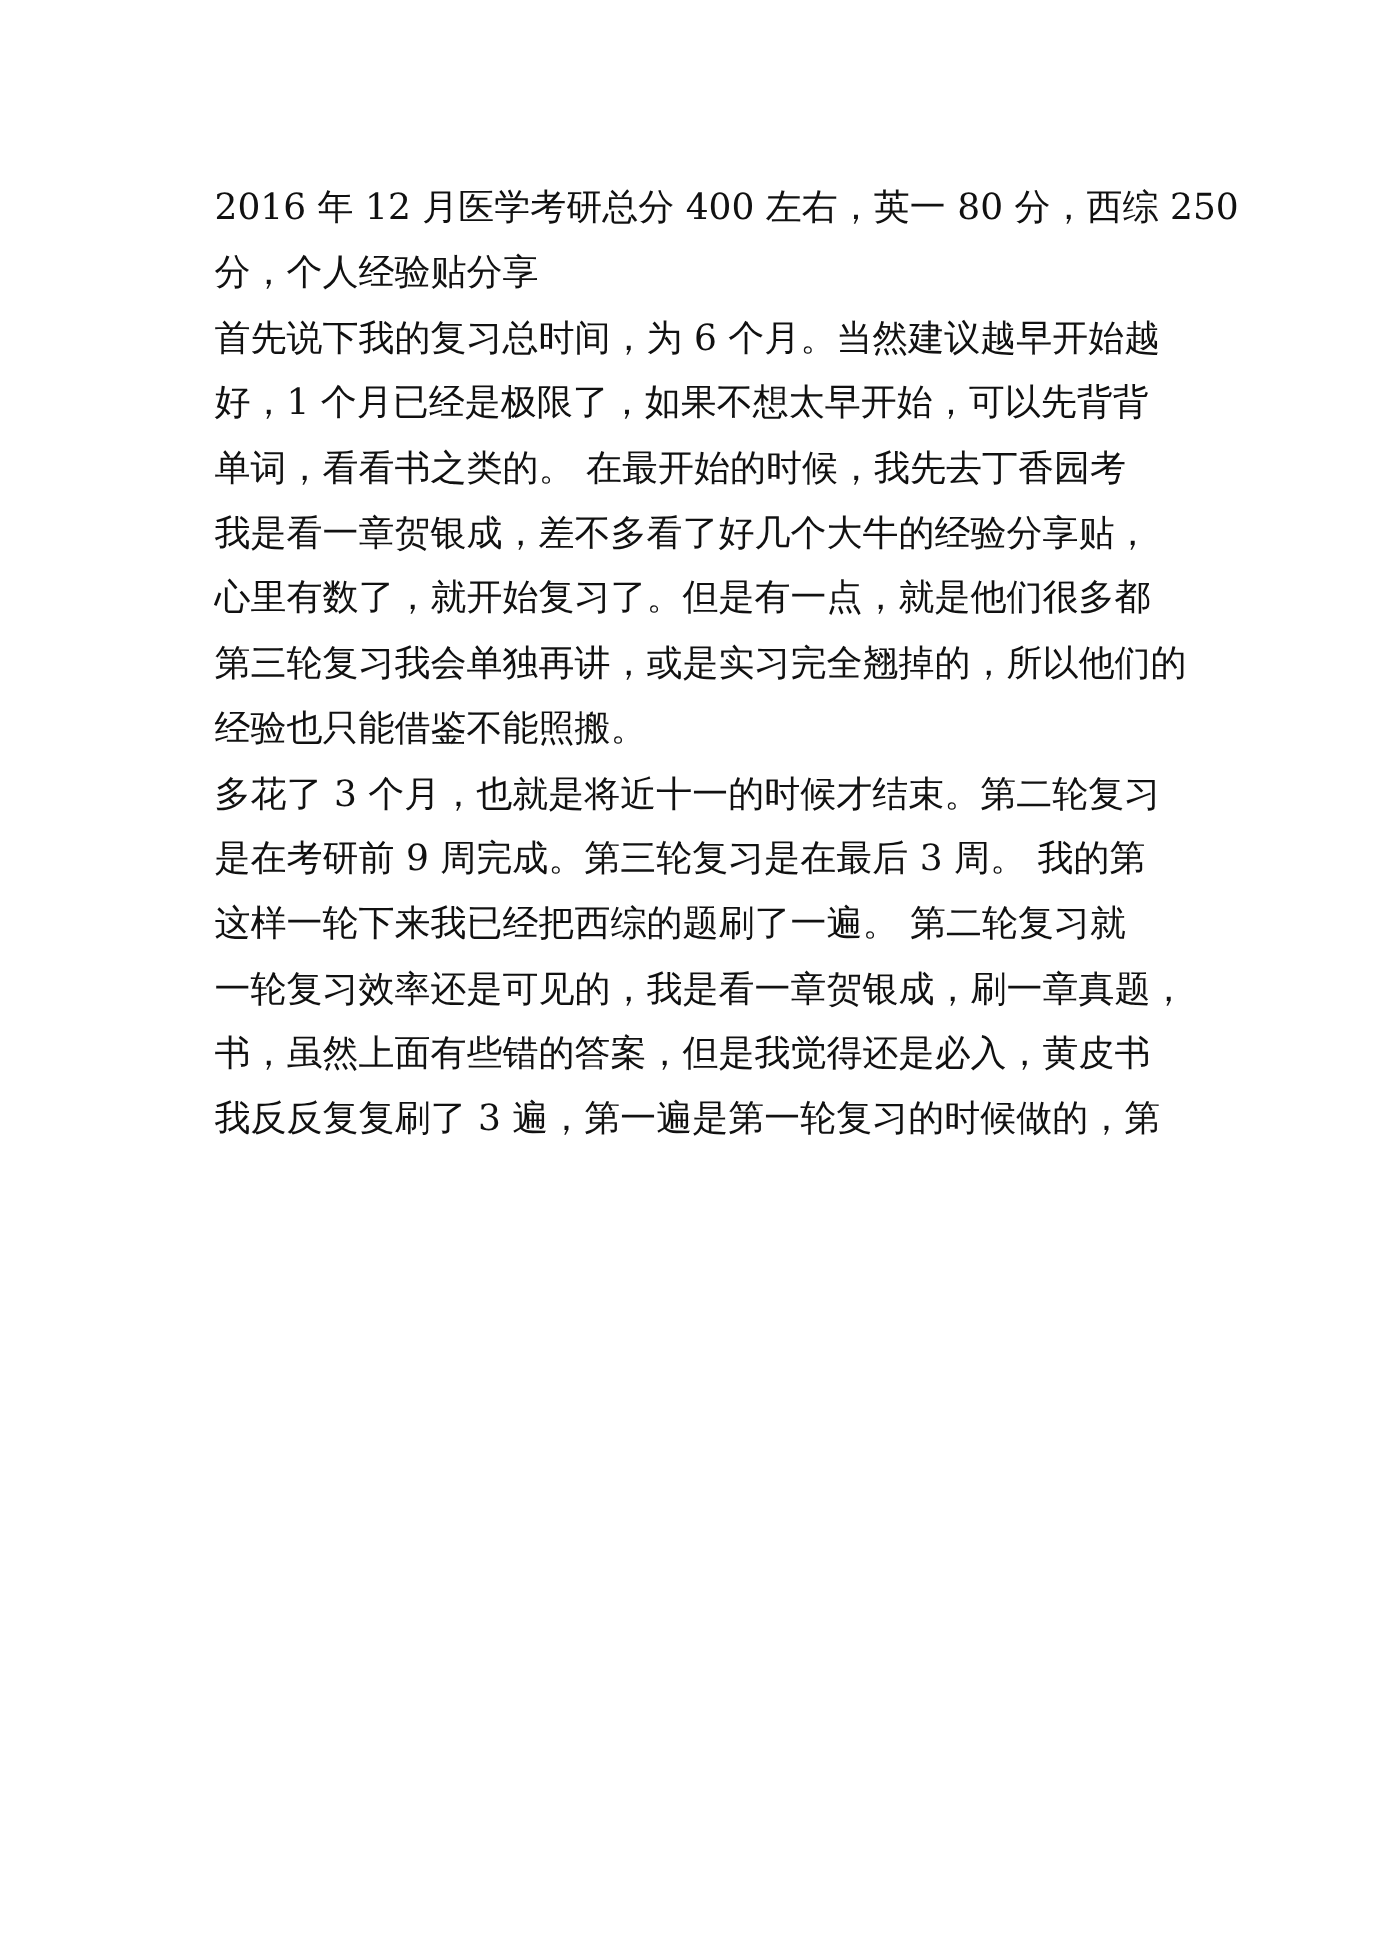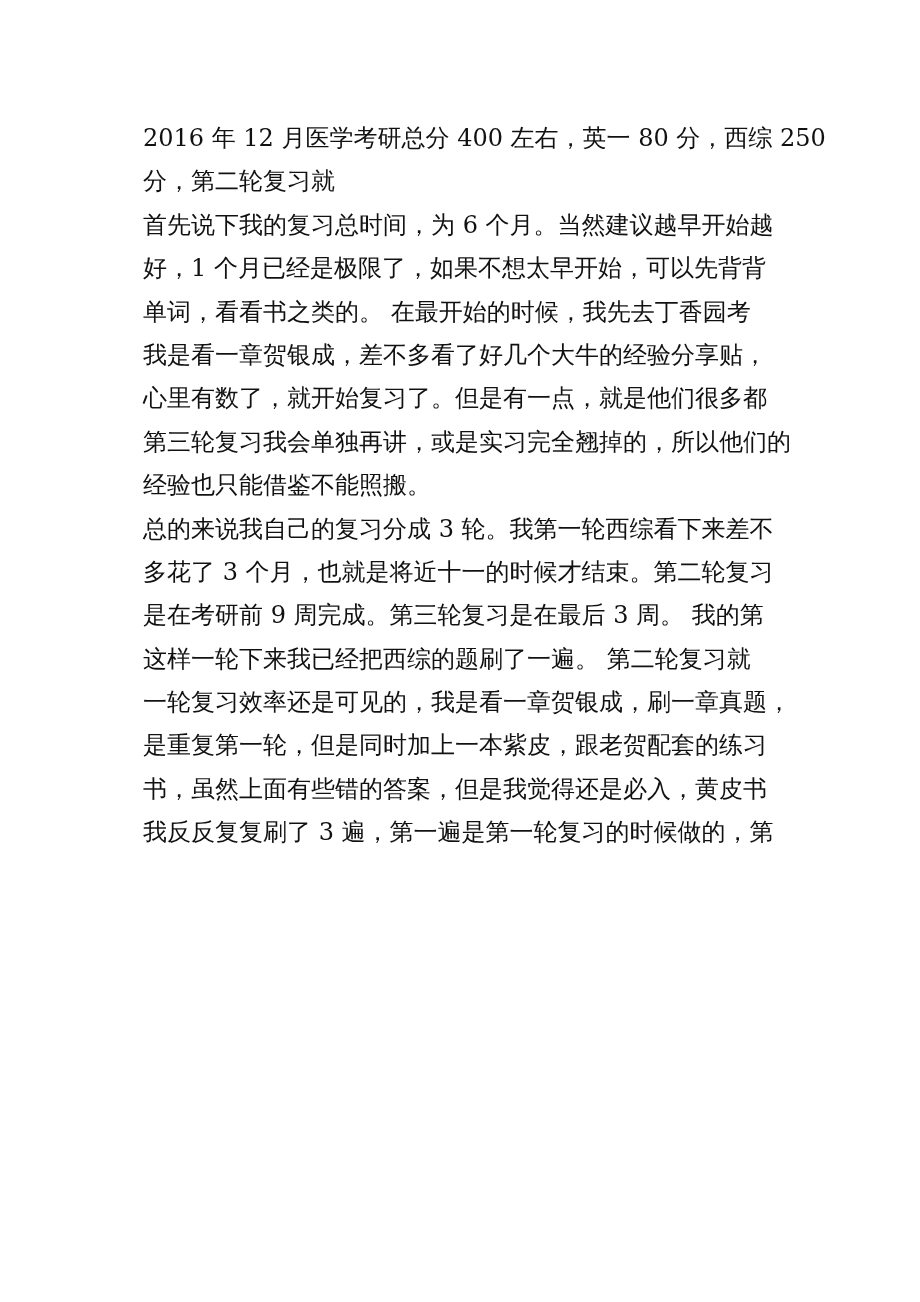--- a/index.html
+++ b/index.html
@@ -28,40 +28,38 @@
       white-space: nowrap;
       letter-spacing: 0px;
     }
   </style>
 </head>
 <body>
 
 <div class="page">
   <div>
     <div class="line">2016 年 12 月医学考研总分 400 左右，英一 80 分，西综 250</div>
-    <div class="line">分，第二轮复习就</div>
+    <div class="line">分，个人经验贴分享</div>
   </div>
 
   <div>
     <div class="line">首先说下我的复习总时间，为 6 个月。当然建议越早开始越</div>
     <div class="line">好，1 个月已经是极限了，如果不想太早开始，可以先背背</div>
     <div class="line">单词，看看书之类的。 在最开始的时候，我先去丁香园考</div>
     <div class="line">我是看一章贺银成，差不多看了好几个大牛的经验分享贴，</div>
     <div class="line">心里有数了，就开始复习了。但是有一点，就是他们很多都</div>
     <div class="line">第三轮复习我会单独再讲，或是实习完全翘掉的，所以他们的</div>
     <div class="line">经验也只能借鉴不能照搬。</div>
   </div>
 
 
   <div>
-    <div class="line">总的来说我自己的复习分成 3 轮。我第一轮西综看下来差不</div>
     <div class="line">多花了 3 个月，也就是将近十一的时候才结束。第二轮复习</div>
     <div class="line">是在考研前 9 周完成。第三轮复习是在最后 3 周。 我的第</div>
     <div class="line">这样一轮下来我已经把西综的题刷了一遍。 第二轮复习就</div>
     <div class="line">一轮复习效率还是可见的，我是看一章贺银成，刷一章真题，</div>
-    <div class="line">是重复第一轮，但是同时加上一本紫皮，跟老贺配套的练习</div>
   </div>
 
   <div>
     <div class="line">书，虽然上面有些错的答案，但是我觉得还是必入，黄皮书</div>
     <div class="line">我反反复复刷了 3 遍，第一遍是第一轮复习的时候做的，第</div>
   </div>
 </div>
 
 </body></html>

